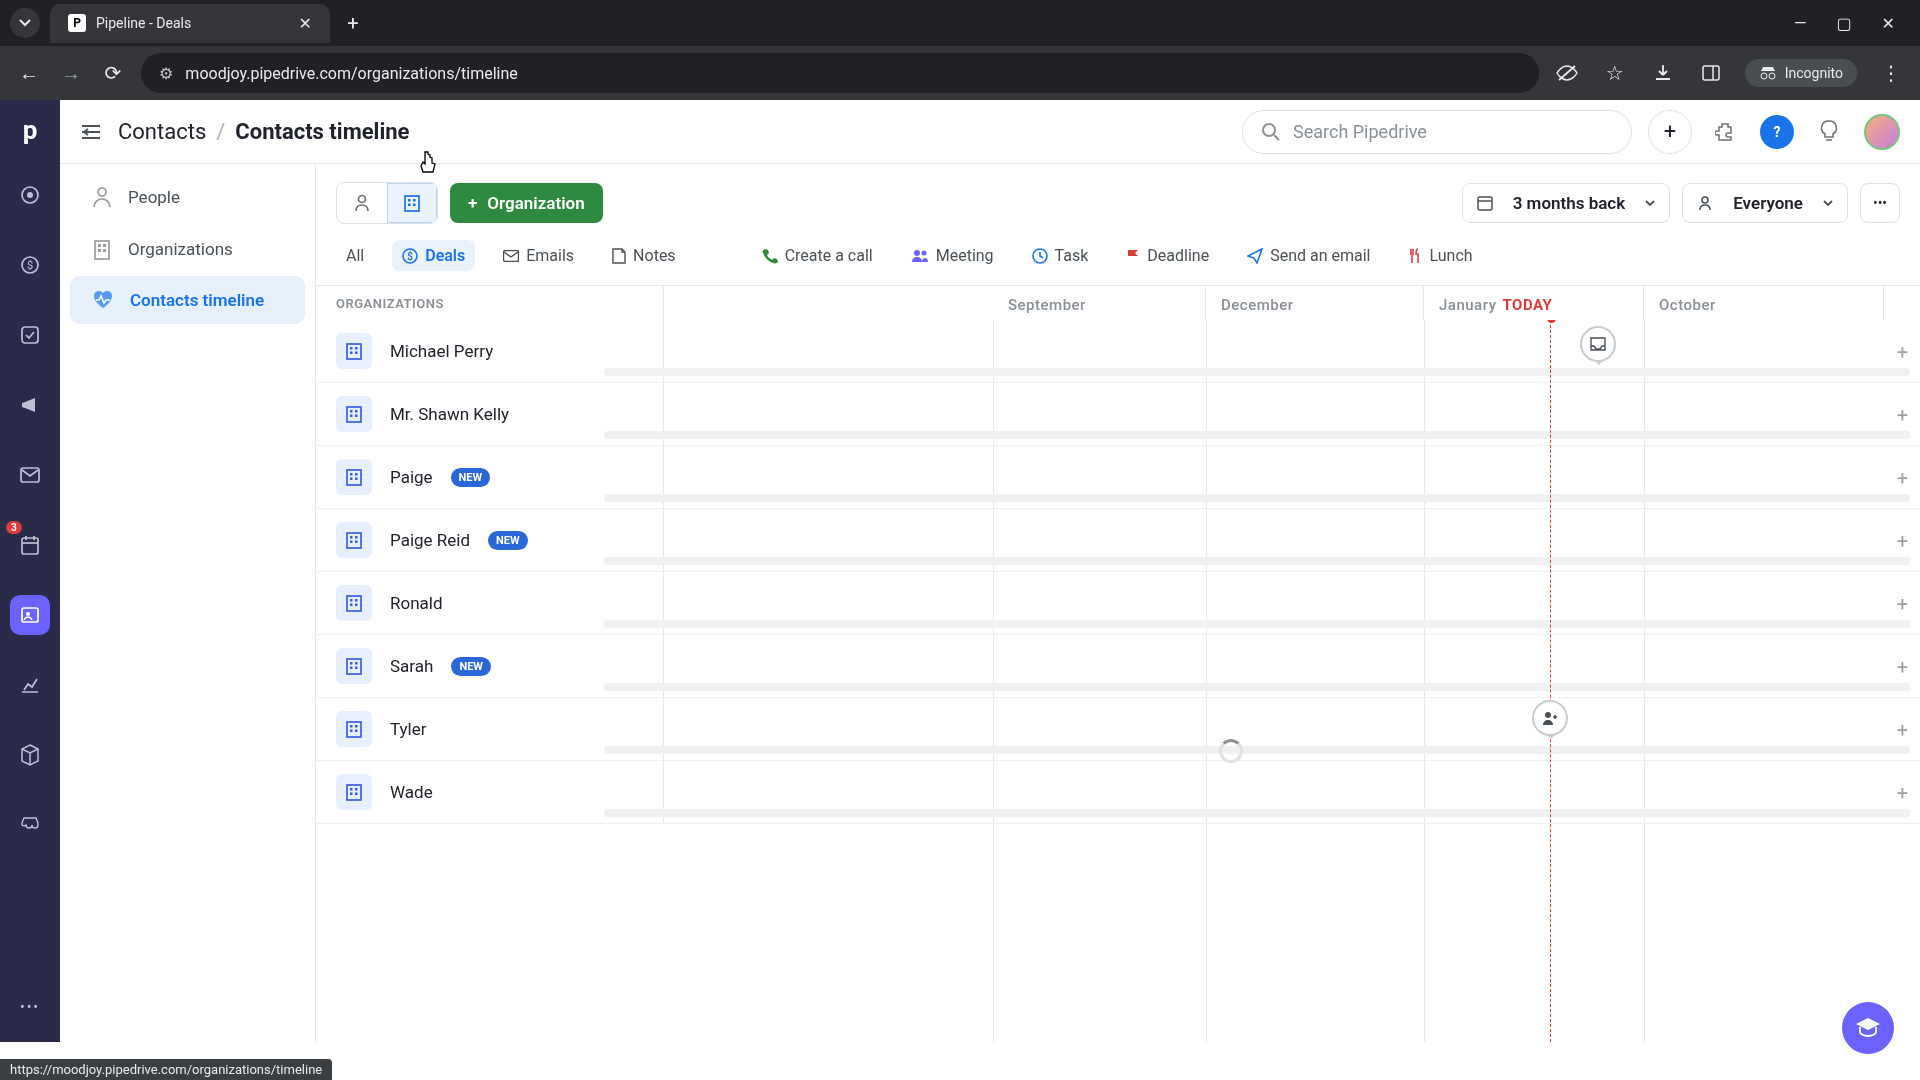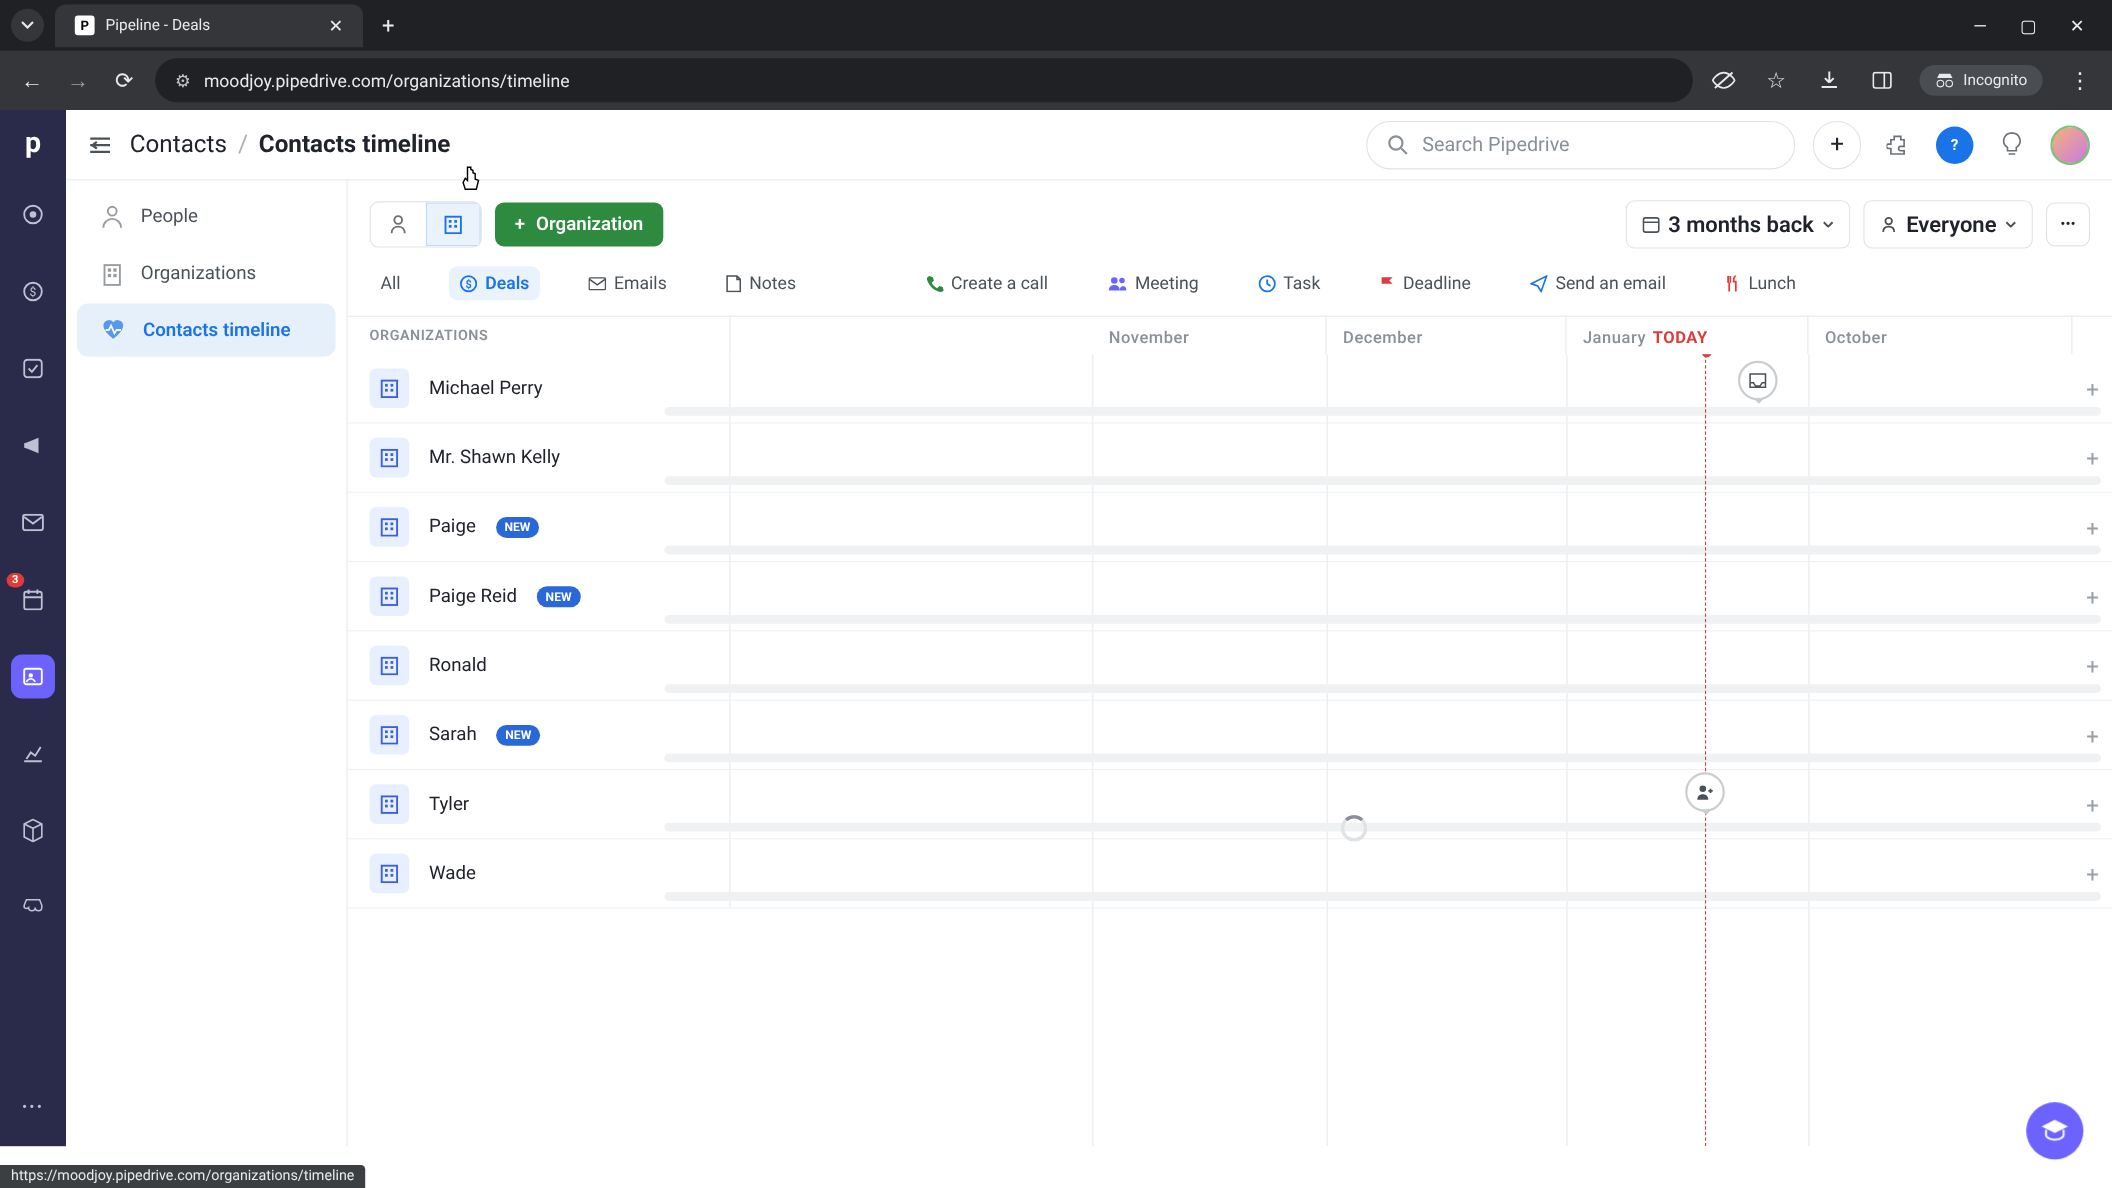--- a/index.html
+++ b/index.html
@@ -54,24 +54,24 @@
 .bulb-btn, .ext-btn { width: 34px; height: 34px; display: flex; align-items: center; justify-content: center; color: #6b7177; }
 .avatar { width: 36px; height: 36px; border-radius: 50%; background: linear-gradient(135deg, #f6b07a, #c97be0); border: 2px solid #7ac27a; }
 
 .content { margin-top: 64px; flex: 1; display: flex; flex-direction: column; overflow: hidden; }
 .controls-row { display: flex; align-items: center; padding: 18px 20px 10px; gap: 12px; }
 .seg-group { display: flex; border: 1px solid #dfe3e6; border-radius: 8px; overflow: hidden; }
 .seg-btn { width: 50px; height: 40px; display: flex; align-items: center; justify-content: center; color: #6b7177; }
 .seg-btn.active { background: #eaf2fc; color: #1a73e8; box-shadow: inset 0 0 0 1px #b7d4f5; }
 .add-org-btn { background: #2d8a3e; color: #fff; border-radius: 8px; padding: 10px 18px; display: flex; align-items: center; gap: 10px; font-size: 17px; font-weight: 600; }
 .controls-spacer { flex: 1; }
-.pill-btn { border: 1px solid #dfe3e6; border-radius: 8px; padding: 9px 14px; display: flex; align-items: center; gap: 8px; font-size: 20px; font-weight: 600; }
+.pill-btn { border: 1px solid #dfe3e6; border-radius: 8px; padding: 9px 14px; display: flex; align-items: center; gap: 20px; font-size: 17px; font-weight: 600; }
 .more-btn { width: 40px; height: 40px; border: 1px solid #dfe3e6; border-radius: 8px; display: flex; align-items: center; justify-content: center; }
 
-.filter-row { display: flex; align-items: center; gap: 34px; padding: 6px 20px 14px; font-size: 16px; flex-wrap: wrap; border-bottom: 1px solid #e6e8ea; }
+.filter-row { display: flex; align-items: center; gap: 18px; padding: 6px 20px 14px; font-size: 16px; flex-wrap: wrap; border-bottom: 1px solid #e6e8ea; }
 .filter-chip { display: flex; align-items: center; gap: 7px; padding: 6px 10px; border-radius: 8px; color: #4a5258; }
 .filter-chip.selected { background: #eaf2fc; font-weight: 600; color: #1a73e8; }
 .filter-chip .ic { font-size: 15px; }
 .ic-deals { color: #1a73e8; } .ic-call { color: #2d8a3e; } .ic-meeting { color: #6c63ff; } .ic-task { color: #1a73e8; } .ic-deadline { color: #e03b3b; } .ic-email2 { color: #1a73e8; } .ic-lunch { color: #e03b3b; }
 
 .timeline-area { flex: 1; overflow: auto; position: relative; }
 .timeline-header { display: flex; position: sticky; top: 0; background: #fff; z-index: 4; height: 34px; font-size: 13px; letter-spacing: .5px; text-transform: uppercase; color: #8a9097; }
 .th-left { width: 348px; padding: 10px 20px; font-weight: 600; border-right: 1px solid #e6e8ea; }
 .th-months { flex: 1; display: flex; position: relative; }
 .th-month { border-right: 1px solid #e6e8ea; text-align: left; padding: 10px 0 0 15px; font-weight: 500; text-transform: none; font-size: 15px; }
@@ -445,21 +445,21 @@
           </span>
           <span>Lunch</span>
         </div>
       </div>
 
       <div class="timeline-area" id="timeline-area">
         <div class="timeline-header">
           <div class="th-left">ORGANIZATIONS</div>
           <div class="th-months" id="th-months">
               <div style="width: 329px;"></div>
-              <div class="th-month" style="width: 213px;">November</div>
+              <div class="th-month" style="width: 213px;">September</div>
               <div class="th-month" style="width: 218px;">December</div>
               <div class="th-month" style="width: 220px;">January<span class="today-label">TODAY</span></div>
               <div class="th-month" style="width: 240px;">October</div>
             </div>
         </div>
         <div class="grid-lines" id="grid-lines">
             <div class="vline" style="left: 329px;"></div>
             <div class="vline" style="left: 542px;"></div>
             <div class="vline" style="left: 760px;"></div>
             <div class="vline" style="left: 980px;"></div>

